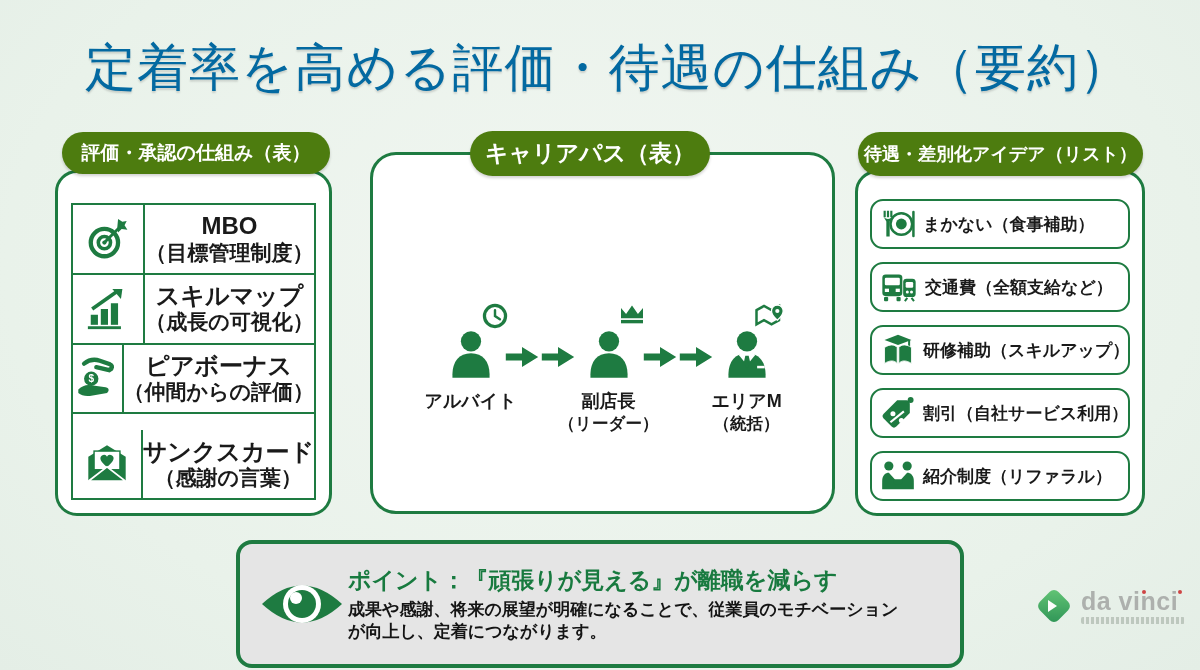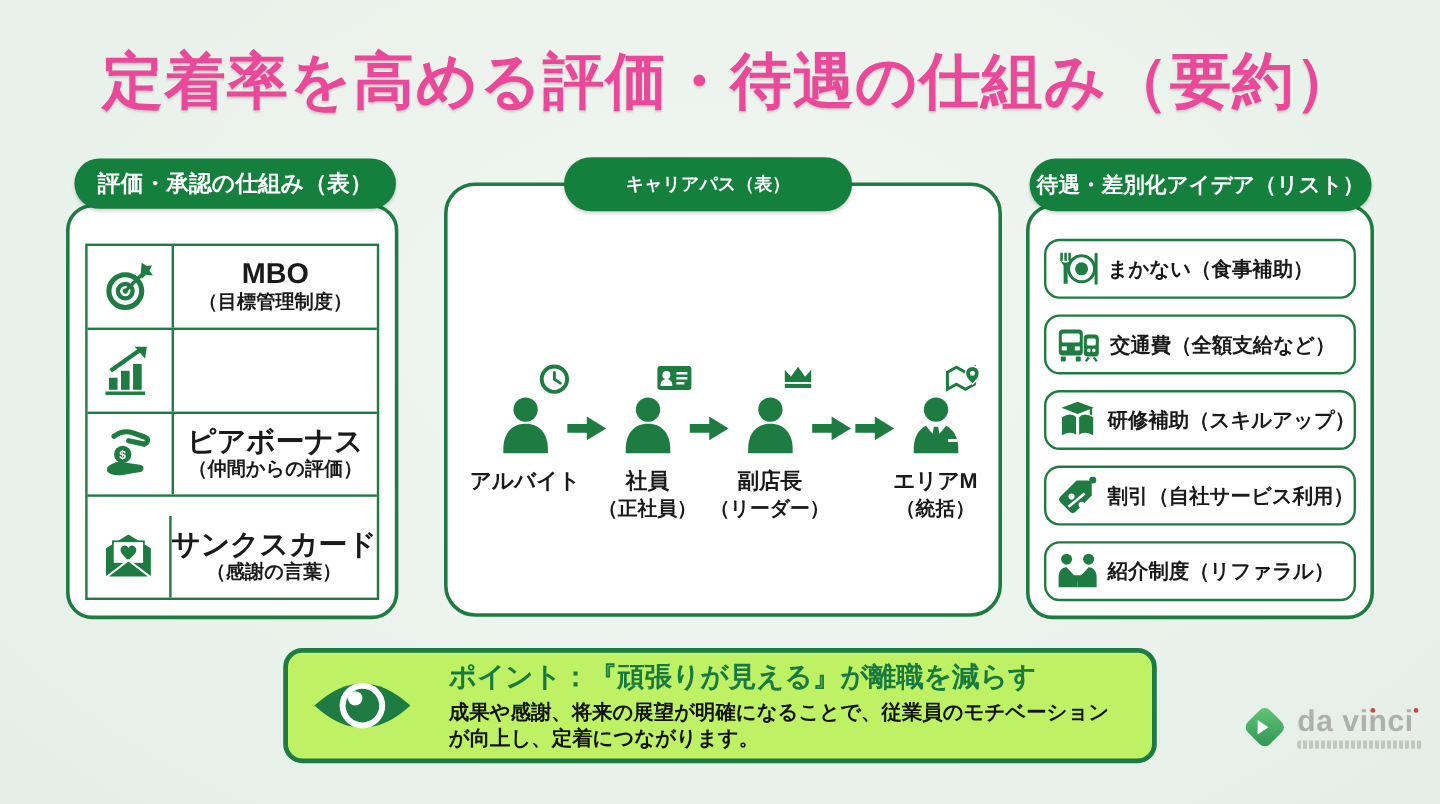--- a/index.html
+++ b/index.html
@@ -8,32 +8,32 @@
     position:relative;
     background:radial-gradient(ellipse at 50% 40%, #f1f6f1 0%, #e9f2ea 70%, #e4eee6 100%);
     font-family:"Liberation Sans","DejaVu Sans",sans-serif;
     color:#1a1a1a;
     overflow:hidden;
   }
 
   
   .main-title {
     position:absolute; left:85px; top:34px;
-    font-size:51px; font-weight:700; letter-spacing:1px;
-    color:#ec4899; text-shadow:0 2px 2px rgba(0,0,0,.15);
+    font-size:51px; font-weight:400; letter-spacing:1px;
+    color:#0369a1; text-shadow:0 2px 2px rgba(0,0,0,.15);
     white-space:nowrap;
   }
 
   
   .panel {
     position:absolute; background:#fff;
     border:3px solid #1e7b41; border-radius:22px;
   }
   .pill {
-    position:absolute; z-index:3; background:#15803d;
+    position:absolute; z-index:3; background:#4d7c0f;
     border-radius:24px; color:#fff; font-weight:700;
     display:flex; align-items:center; justify-content:center;
     white-space:nowrap; box-shadow:0 2px 3px rgba(0,0,0,.18);
   }
 
   
   .panel-eval  { left:55px; top:170px; width:277px; height:346px; }
   .pill-eval   { left:62px; top:132px; width:268px; height:42px; font-size:19px; }
   .eval-table {
     position:absolute; left:13px; right:13px; top:30px; bottom:13px;
@@ -43,25 +43,25 @@
   .eval-row:last-child { border-bottom:none;margin-top:16px; }
   .eval-icon-cell {
     width:72px; border-right:2px solid #1e7b41;
     display:flex; align-items:center; justify-content:center; color:#1e7b41;
   }
   .eval-text-cell {
     flex:1; display:flex; flex-direction:column;
     align-items:center; justify-content:center; line-height:1.18;
   }
   .eval-title { font-size:24px; font-weight:800; white-space:nowrap; }
-  .eval-sub   { font-size:16px; font-weight:700; white-space:nowrap; }
+  .eval-sub   { font-size:21px; font-weight:700; white-space:nowrap; }
 
   
   .panel-career { left:370px; top:152px; width:465px; height:362px; border-radius:26px; }
-  .pill-career  { left:470px; top:131px; width:240px; height:45px; font-size:15px; }
+  .pill-career  { left:470px; top:131px; width:240px; height:45px; font-size:23px; }
   .career-flow {
     position:absolute; left:16px; right:4px; top:148px;
     display:flex; justify-content:center; align-items:flex-start;
   }
   .stage { width:66px; display:flex; flex-direction:column; align-items:center; }
   .figure { position:relative; width:66px; height:82px; color:#1e7b41; }
   .figure .person { position:absolute; bottom:4px; left:50%; transform:translateX(-50%); }
   .figure .badge  { position:absolute; top:0; right:-4px; }
   .stage-title { margin-top:4px; font-size:18px; font-weight:800; white-space:nowrap; }
   .stage-sub   { font-size:16.5px; font-weight:700; white-space:nowrap; }
@@ -76,23 +76,23 @@
   }
   .benefit-item {
     height:50px; background:#fff; border:2.5px solid #1e7b41; border-radius:13px;
     display:flex; align-items:center; padding:0 9px; gap:8px;
   }
   .benefit-icon { flex:0 0 auto; color:#1e7b41; display:flex; }
   .benefit-label { font-size:17px; font-weight:800; white-space:nowrap; }
 
   
   .point-box {
-    position:absolute; left:236px; top:540px; width:728px; height:96px;
-    background:#bef264; border:4px solid #1e7b41; border-radius:16px;
-    display:flex; align-items:center; padding:0 20px; gap:30px;
+    position:absolute; left:236px; top:540px; width:728px; height:128px;
+    background:#e5e5e5; border:4px solid #1e7b41; border-radius:16px;
+    display:flex; align-items:center; padding:0 20px; gap:4px;
   }
   .eye-wrap { flex:0 0 auto; color:#1e7b41; display:flex; }
   .point-text { display:flex; flex-direction:column; gap:3px; }
   .point-title { color:#187a3f; font-size:23px; font-weight:800; white-space:nowrap; }
   .point-body  { font-size:17px; font-weight:700; line-height:1.32; width:560px; color:#141414; }
 
   
   .logo { position:absolute; left:1034px; top:586px; display:flex; align-items:center; gap:7px; opacity:.9; }
   .logo-textcol { display:flex; flex-direction:column; align-items:flex-start; }
   .logo-text { position:relative; color:#a7aaa7; font-size:25px; font-weight:700; letter-spacing:.5px; line-height:1; }
@@ -133,20 +133,24 @@
       <div class="eval-icon-cell">
         <svg width="46" height="46" viewBox="0 0 64 64">
           <rect x="8" y="40" width="10" height="14" fill="currentColor"></rect>
           <rect x="22" y="32" width="10" height="22" fill="currentColor"></rect>
           <rect x="36" y="24" width="10" height="30" fill="currentColor"></rect>
           <rect x="4" y="56" width="46" height="4" fill="currentColor"></rect>
           <line x1="10" y1="32" x2="44" y2="8" stroke="currentColor" stroke-width="5"></line>
           <path d="M38 4 l14 0 -2 14 z" fill="currentColor"></path>
         </svg>
       </div>
+      <div class="eval-text-cell">
+        <div class="eval-title">スキルマップ</div>
+        <div class="eval-sub">（成長の可視化）</div>
+      </div>
     </div>
 
     <div class="eval-row">
       <div class="eval-icon-cell">
         <svg width="46" height="46" viewBox="0 0 64 64">
           <path d="M14 12 q10-8 22-4 l14 5 q4 2 2 6 l-3 2 -18-4" fill="none" stroke="currentColor" stroke-width="6" stroke-linecap="round"></path>
           <circle cx="24" cy="33" r="10" fill="currentColor"></circle>
           <text x="24" y="38" text-anchor="middle" font-size="14" font-weight="bold" fill="#fff" font-family="Liberation Sans,sans-serif">$</text>
           <path d="M6 48 q8-8 18-6 l20 3 q5 1 4 5 l-2 3 -24 4 q-10 1-16-4 z" fill="currentColor"></path>
         </svg>
@@ -192,38 +196,20 @@
         </svg>
       </div>
       <div class="stage-title">アルバイト</div>
       <div class="stage-sub"></div>
     </div>
 
     <svg class="flow-arrow" height="24" viewBox="0 0 40 24">
       <path d="M2 8 h18 v-7 l18 11 -18 11 v-7 h-18 z" fill="currentColor"></path>
     </svg>
 
-    <div class="stage">
-      <div class="figure">
-        <svg class="person" width="54" height="54" viewBox="0 0 64 64" fill="currentColor">
-          <circle cx="32" cy="17" r="12"></circle>
-          <path d="M32 31 c-14 0-22 10-22 25 v4 h44 v-4 c0-15-8-25-22-25 z"></path>
-        </svg>
-        <svg class="badge" width="30" height="24" viewBox="0 0 36 28">
-          <rect x="1" y="2" width="34" height="24" rx="3" fill="#1e7b41"></rect>
-          <circle cx="10" cy="11" r="4" fill="#fff"></circle>
-          <path d="M4 22 c0-5 3-7 6-7 s6 2 6 7 z" fill="#fff"></path>
-          <rect x="20" y="8" width="11" height="2.5" fill="#fff"></rect>
-          <rect x="20" y="13" width="11" height="2.5" fill="#fff"></rect>
-          <rect x="20" y="18" width="8" height="2.5" fill="#fff"></rect>
-        </svg>
-      </div>
-      <div class="stage-title">社員</div>
-      <div class="stage-sub">（正社員）</div>
-    </div>
 
     <svg class="flow-arrow" height="24" viewBox="0 0 40 24">
       <path d="M2 8 h18 v-7 l18 11 -18 11 v-7 h-18 z" fill="currentColor"></path>
     </svg>
 
     <div class="stage">
       <div class="figure">
         <svg class="person" width="54" height="54" viewBox="0 0 64 64" fill="currentColor">
           <circle cx="32" cy="17" r="12"></circle>
           <path d="M32 31 c-14 0-22 10-22 25 v4 h44 v-4 c0-15-8-25-22-25 z"></path>

